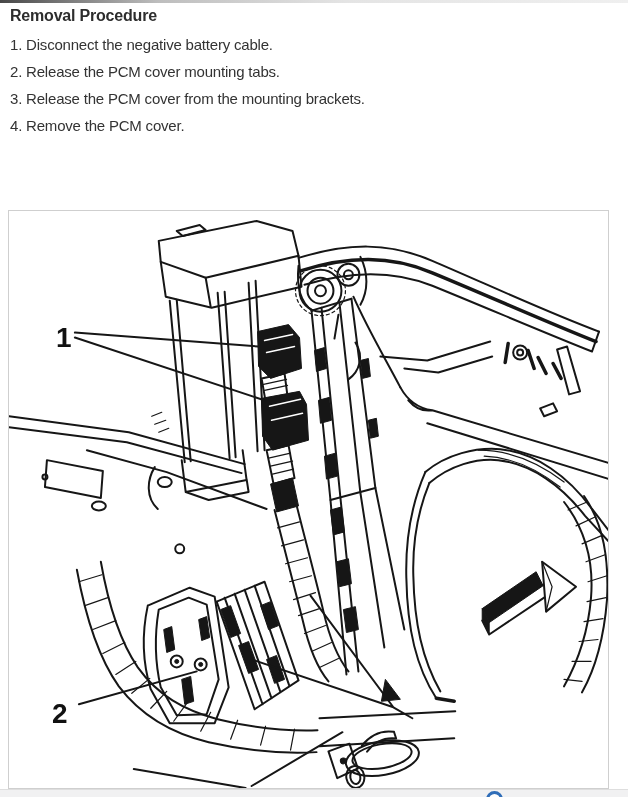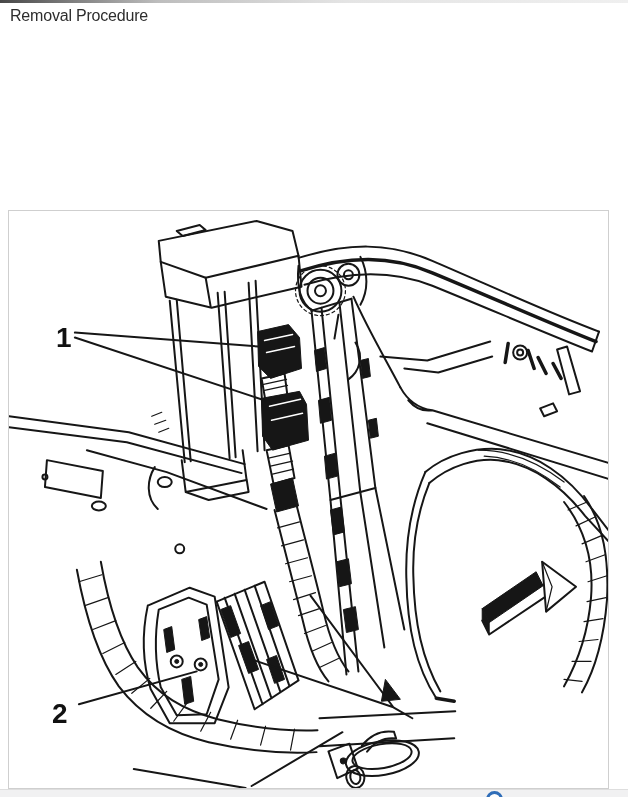--- a/index.html
+++ b/index.html
@@ -5,21 +5,21 @@
   html,body{margin:0;padding:0;}
   body{
     width:628px;height:797px;position:relative;overflow:hidden;
     background:#ffffff;font-family:"Liberation Sans",sans-serif;color:#2f2f2f;
   }
   .top-rule{
     position:absolute;left:0;top:0;width:628px;height:3px;
     background:linear-gradient(to right,#474747 0%,#6e6e6e 8%,#bdbdbd 25%,#e4e4e4 55%,#efefef 100%);
   }
   .text-block{position:absolute;left:10px;top:4px;width:610px;}
-  .page-title{font-size:16px;font-weight:normal;line-height:24px;color:#2d2d2d;letter-spacing:-0.2px;}
+  .page-title{font-size:16px;font-weight:bold;line-height:24px;color:#2d2d2d;letter-spacing:-0.2px;}
   .steps{margin-top:3px;}
   .step{font-size:15px;line-height:27px;color:#333;letter-spacing:-0.2px;white-space:nowrap;}
   .figure-box{
     position:absolute;left:8px;top:210px;width:601px;height:579px;
     box-sizing:border-box;border:1px solid #cfcfcf;background:#fff;
   }
   .figure-box svg{display:block;width:100%;height:100%;}
   .footer-bar{
     position:absolute;left:0;top:789px;width:628px;height:8px;
     background:#f1f1f2;border-top:1px solid #dedede;box-sizing:border-box;
@@ -37,20 +37,26 @@
   .whtfill{fill:#ffffff;stroke:#161616;stroke-width:2;stroke-linejoin:round;}
   .callout{font-family:"Liberation Sans",sans-serif;font-size:28px;font-weight:bold;fill:#111;}
 </style>
 </head>
 <body>
 
 <div class="top-rule"></div>
 
 <div class="text-block">
   <div class="page-title">Removal Procedure</div>
+  <div class="steps">
+    <div class="step">1. Disconnect the negative battery cable.</div>
+    <div class="step">2. Release the PCM cover mounting tabs.</div>
+    <div class="step">3. Release the PCM cover from the mounting brackets.</div>
+    <div class="step">4. Remove the PCM cover.</div>
+  </div>
 </div>
 
 <div class="figure-box">
   <svg viewBox="0 0 600 579" preserveAspectRatio="none">
 
     <g>
       <path class="ln" d="M150,30 L248,10 L284,20 L290,45 L197,67 L152,51 Z"></path>
       <path class="ln" d="M168,20 L191,14 L197,19 L174,25 Z"></path>
       <path class="ln" d="M152,51 L157,86 L203,97 L293,76 L290,45"></path>
       <path class="ln" d="M197,67 L202,96"></path>

